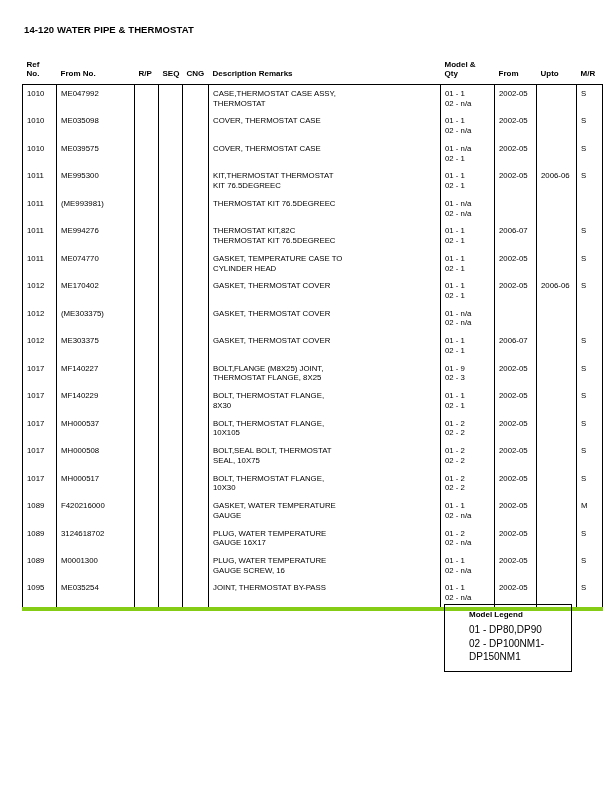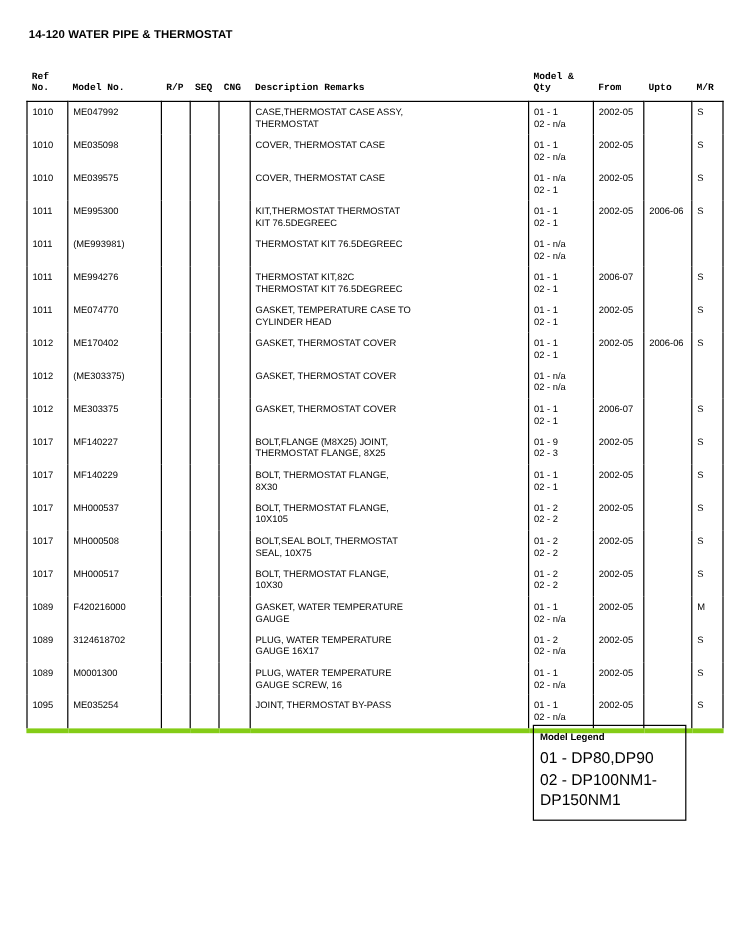--- a/index.html
+++ b/index.html
@@ -39,21 +39,20 @@
     margin-top: 22px;
     table-layout: fixed;
   }
   table.parts th {
     font-size: 8px;
     font-weight: bold;
     text-align: left;
     padding: 3px 4px 6px 4px;
     border: none;
     vertical-align: bottom;
-    font-family: Liberation Mono, monospace;
   }
   table.parts thead tr {
     border-bottom: 1px solid #000;
   }
   .head-row th {
     border-bottom: 1px solid #000;
   }
   table.parts td {
     font-size: 7.8px;
     padding: 4px 4px 4px 4px;
@@ -82,30 +81,30 @@
   .cell-inner {
     display: block;
     white-space: pre-line;
   }
   .legend {
     position: absolute;
     left: 444px;
     top: 604px;
     width: 128px;
     border: 1px solid #000;
-    padding: 5px 7px 7px 5px;
+    padding: 5px 7px 7px 24px;
     box-sizing: border-box;
   }
   .legend-title {
     font-size: 8px;
     font-weight: bold;
     margin-bottom: 4px;
   }
   .legend-line {
-    font-size: 13px;
+    font-size: 10px;
     line-height: 1.35;
   }
 </style>
 </head>
 <body>
 
 <div class="page">
 
   <div class="doc-title">14-120 WATER PIPE &amp; THERMOSTAT</div>
 
@@ -119,21 +118,21 @@
         <col class="col-cng">
         <col class="col-desc">
         <col class="col-model">
         <col class="col-from">
         <col class="col-upto">
         <col class="col-mr">
     </colgroup>
     <thead>
       <tr class="head-row">
         <th>Ref No.</th>
-        <th>Model No.</th>
+        <th>From No.</th>
         <th>R/P</th>
         <th>SEQ</th>
         <th>CNG</th>
         <th>Description Remarks</th>
         <th>Model &amp; Qty</th>
         <th>From</th>
         <th>Upto</th>
         <th>M/R</th>
       </tr>
     </thead>

